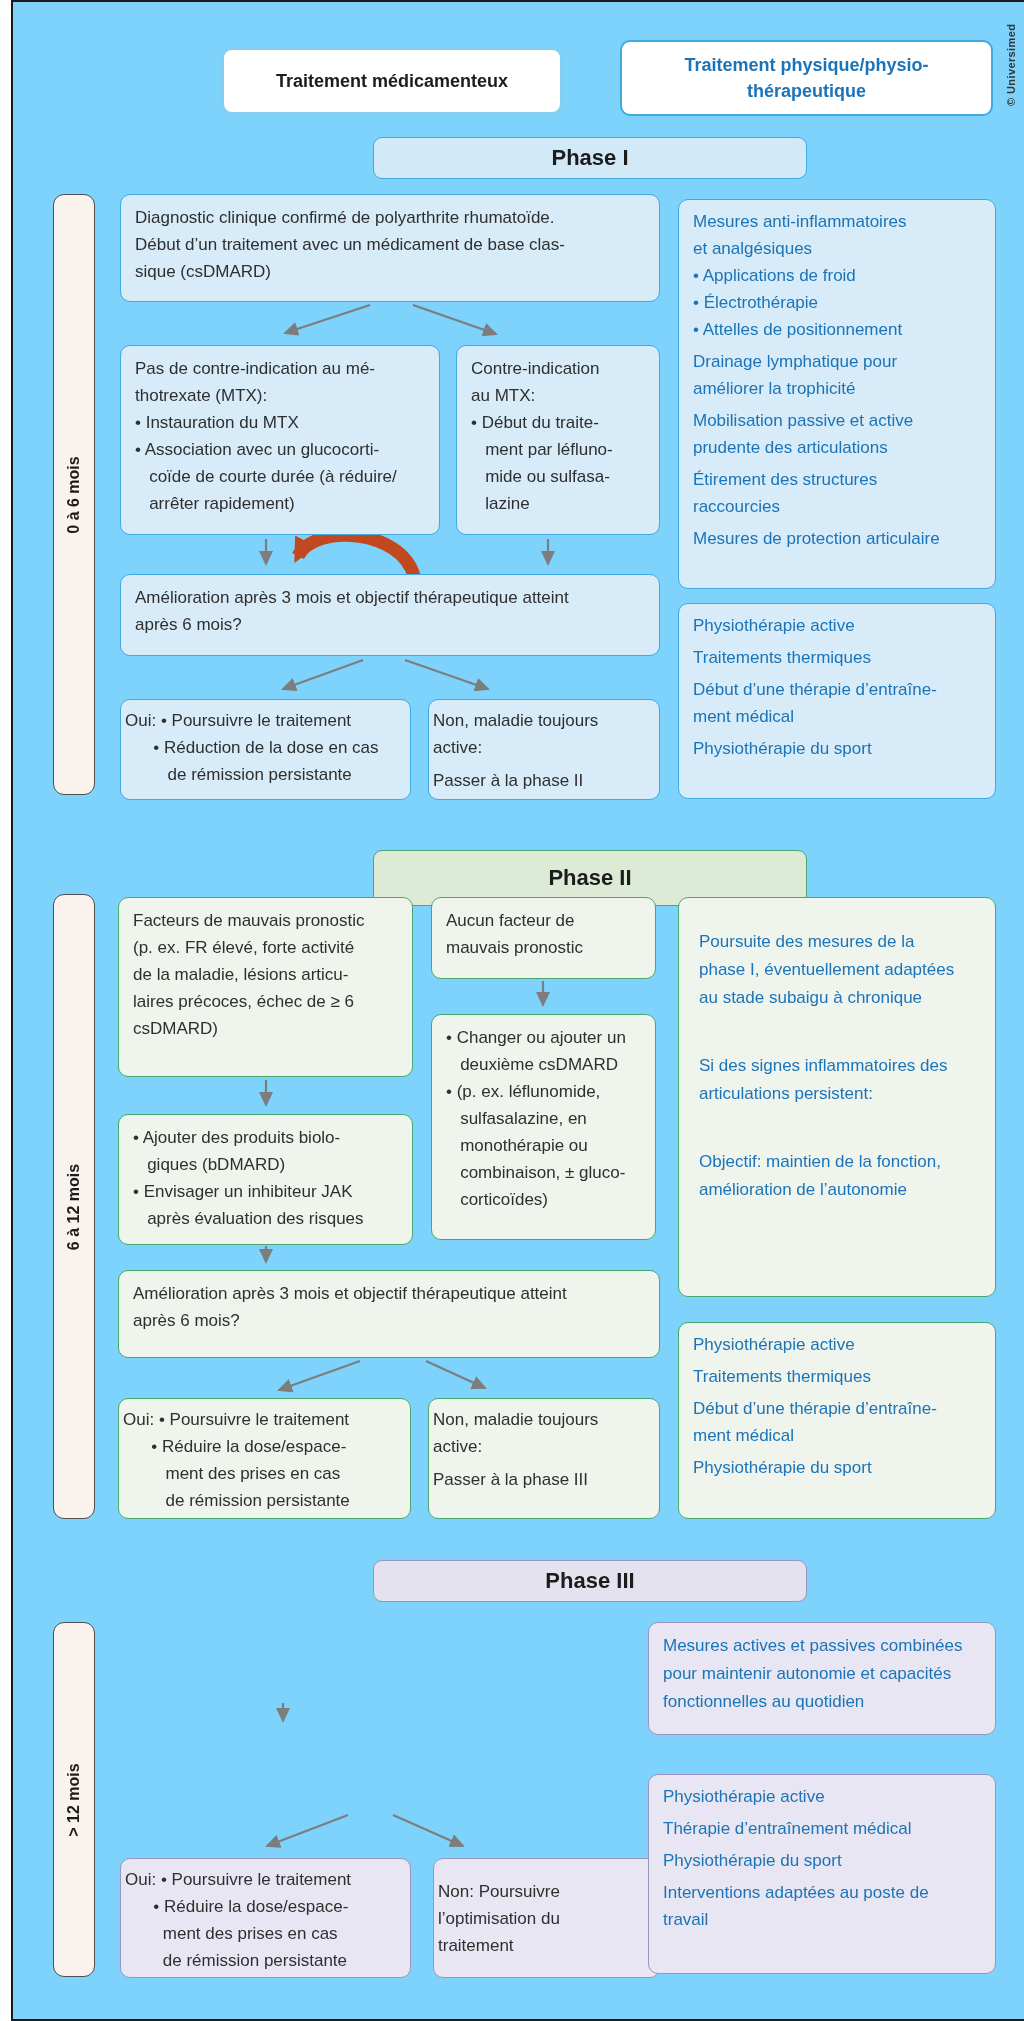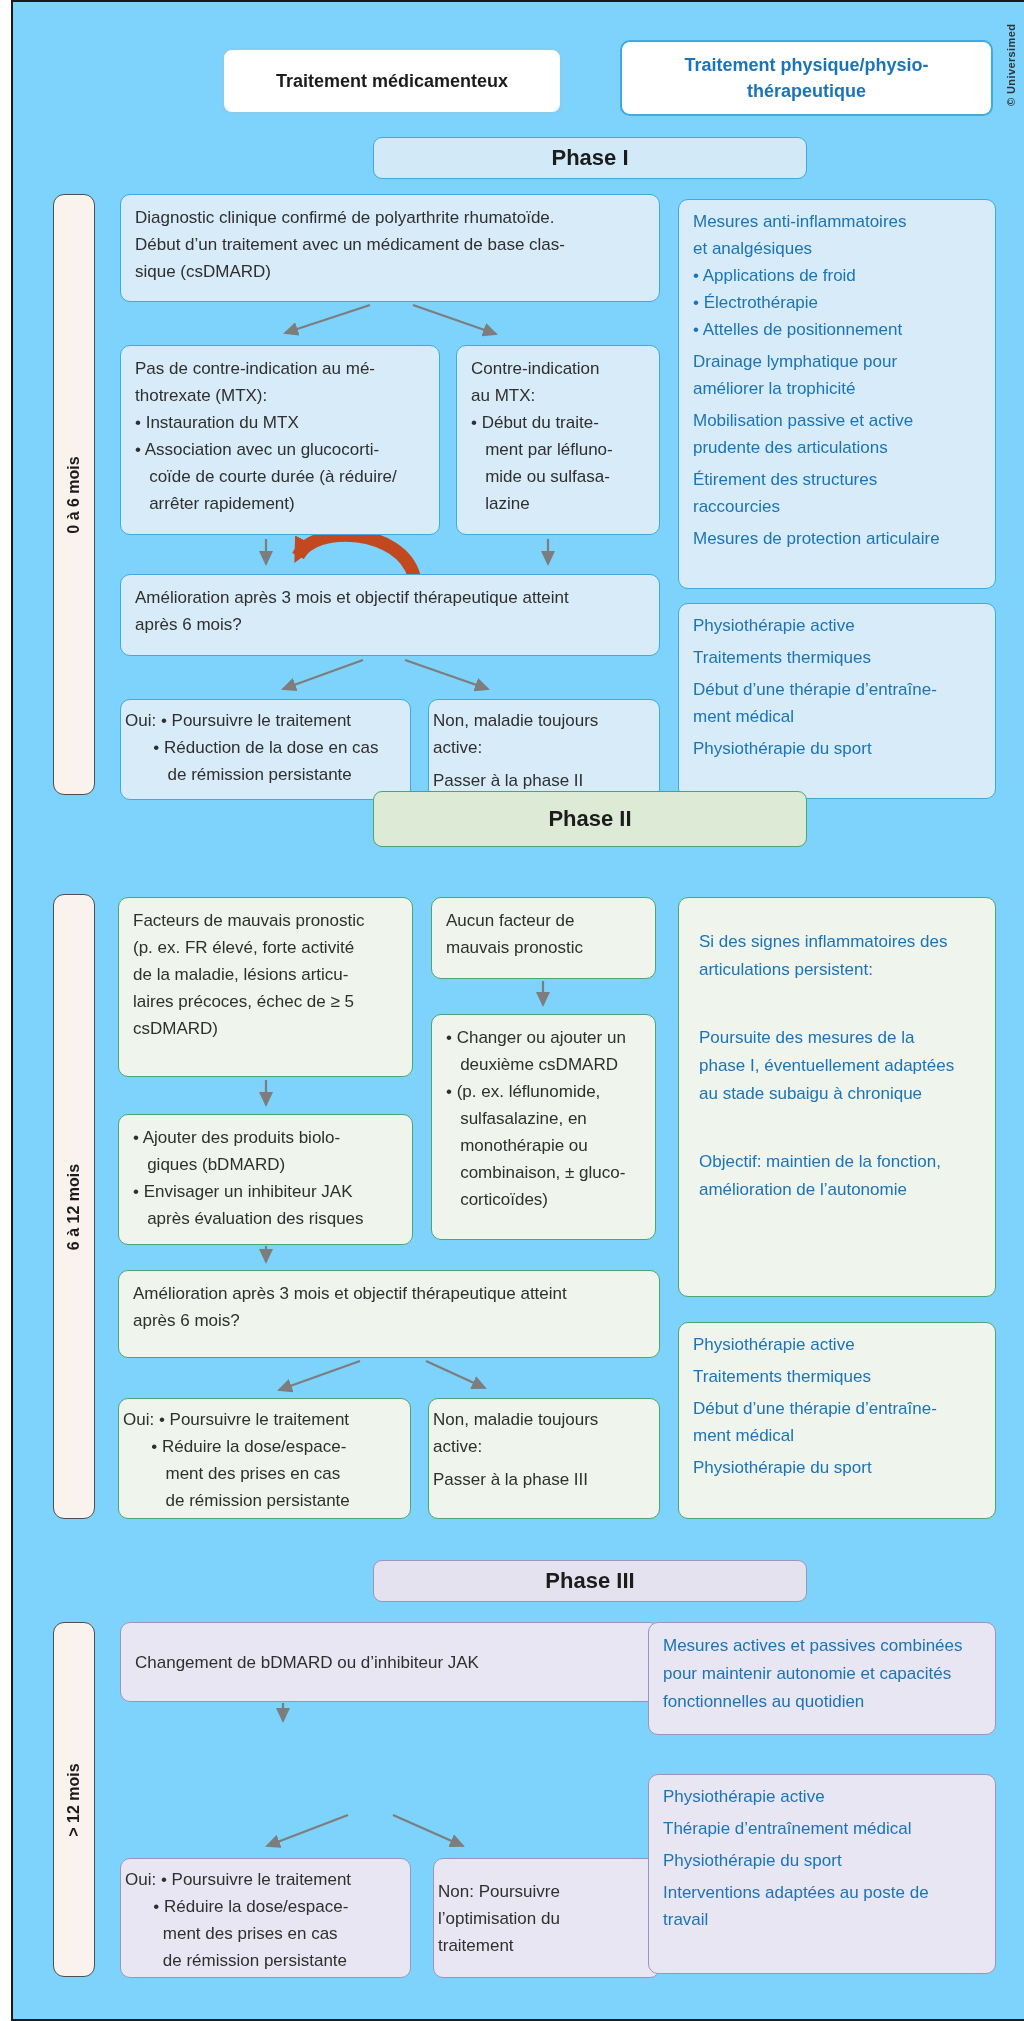--- a/index.html
+++ b/index.html
@@ -134,30 +134,30 @@
 • Applications de froid
 • Électrothérapie
 • Attelles de positionnement</div><div class="para">Drainage lymphatique pour
 améliorer la trophicité</div><div class="para">Mobilisation passive et active
 prudente des articulations</div><div class="para">Étirement des structures
 raccourcies</div><div class="para">Mesures de protection articulaire</div></div>
 
   <div class="box b-blue physio list" style="left:665px;top:601px;width:318px;height:196px"><div class="para">Physiothérapie active</div><div class="para">Traitements thermiques</div><div class="para">Début d’une thérapie d’entraîne-
 ment médical</div><div class="para">Physiothérapie du sport</div></div>
 
-  <div class="phase-hdr ph2" style="left:360px;top:789px;width:434px;height:56px">Phase II</div>
+  <div class="phase-hdr ph2" style="left:360px;top:848px;width:434px;height:56px">Phase II</div>
 
   <div class="rail" style="left:40px;top:892px;width:42px;height:625px">
     <span>6 à 12 mois</span>
   </div>
 
   <div class="box b-green" style="left:105px;top:895px;width:295px;height:180px"><div class="para">Facteurs de mauvais pronostic
 (p. ex. FR élevé, forte activité
 de la maladie, lésions articu-
-laires précoces, échec de ≥ 5
+laires précoces, échec de ≥ 6
 csDMARD)</div></div>
 
   <div class="box b-green" style="left:418px;top:895px;width:225px;height:82px"><div class="para">Aucun facteur de
 mauvais pronostic</div></div>
 
   <div class="box b-green" style="left:418px;top:1012px;width:225px;height:226px"><div class="para">• Changer ou ajouter un
 &nbsp;&nbsp;&nbsp;deuxième csDMARD
 • (p. ex. léflunomide,
 &nbsp;&nbsp;&nbsp;sulfasalazine, en
 &nbsp;&nbsp;&nbsp;monothérapie ou
@@ -173,36 +173,35 @@
 après 6 mois?</div></div>
 
   <div class="box b-green tight" style="left:105px;top:1396px;width:293px;height:121px"><div class="para">Oui: • Poursuivre le traitement
 &nbsp;&nbsp;&nbsp;&nbsp;&nbsp;&nbsp;• Réduire la dose/espace-
 &nbsp;&nbsp;&nbsp;&nbsp;&nbsp;&nbsp;&nbsp;&nbsp;&nbsp;ment des prises en cas
 &nbsp;&nbsp;&nbsp;&nbsp;&nbsp;&nbsp;&nbsp;&nbsp;&nbsp;de rémission persistante</div></div>
 
   <div class="box b-green tight" style="left:415px;top:1396px;width:232px;height:121px"><div class="para">Non, maladie toujours
 active:</div><div class="para">Passer à la phase III</div></div>
 
-  <div class="box b-green physio spread" style="left:665px;top:895px;width:318px;height:400px"><div class="para">Si des signes inflammatoires des
-articulations persistent:</div><div class="para">Poursuite des mesures de la
+  <div class="box b-green physio spread" style="left:665px;top:895px;width:318px;height:400px"><div class="para">Poursuite des mesures de la
 phase I, éventuellement adaptées
-au stade subaigu à chronique</div><div class="para">Objectif: maintien de la fonction,
+au stade subaigu à chronique</div><div class="para">Si des signes inflammatoires des
+articulations persistent:</div><div class="para">Objectif: maintien de la fonction,
 amélioration de l’autonomie</div></div>
 
   <div class="box b-green physio list" style="left:665px;top:1320px;width:318px;height:197px"><div class="para">Physiothérapie active</div><div class="para">Traitements thermiques</div><div class="para">Début d’une thérapie d’entraîne-
 ment médical</div><div class="para">Physiothérapie du sport</div></div>
 
   <div class="phase-hdr ph3" style="left:360px;top:1558px;width:434px;height:42px">Phase III</div>
 
   <div class="rail" style="left:40px;top:1620px;width:42px;height:355px">
     <span>&gt; 12 mois</span>
   </div>
 
-  <div class="box b-purple vcenter" style="left:107px;top:1620px;width:540px;height:80px"><div class="para">Changement de bDMARD ou d’inhibiteur JAK</div></div>
 
 
   <div class="box b-purple tight" style="left:107px;top:1856px;width:291px;height:120px"><div class="para">Oui: • Poursuivre le traitement
 &nbsp;&nbsp;&nbsp;&nbsp;&nbsp;&nbsp;• Réduire la dose/espace-
 &nbsp;&nbsp;&nbsp;&nbsp;&nbsp;&nbsp;&nbsp;&nbsp;ment des prises en cas
 &nbsp;&nbsp;&nbsp;&nbsp;&nbsp;&nbsp;&nbsp;&nbsp;de rémission persistante</div></div>
 
   <div class="box b-purple tight vcenter" style="left:420px;top:1856px;width:227px;height:120px"><div class="para">Non: Poursuivre
 l’optimisation du
 traitement</div></div>

